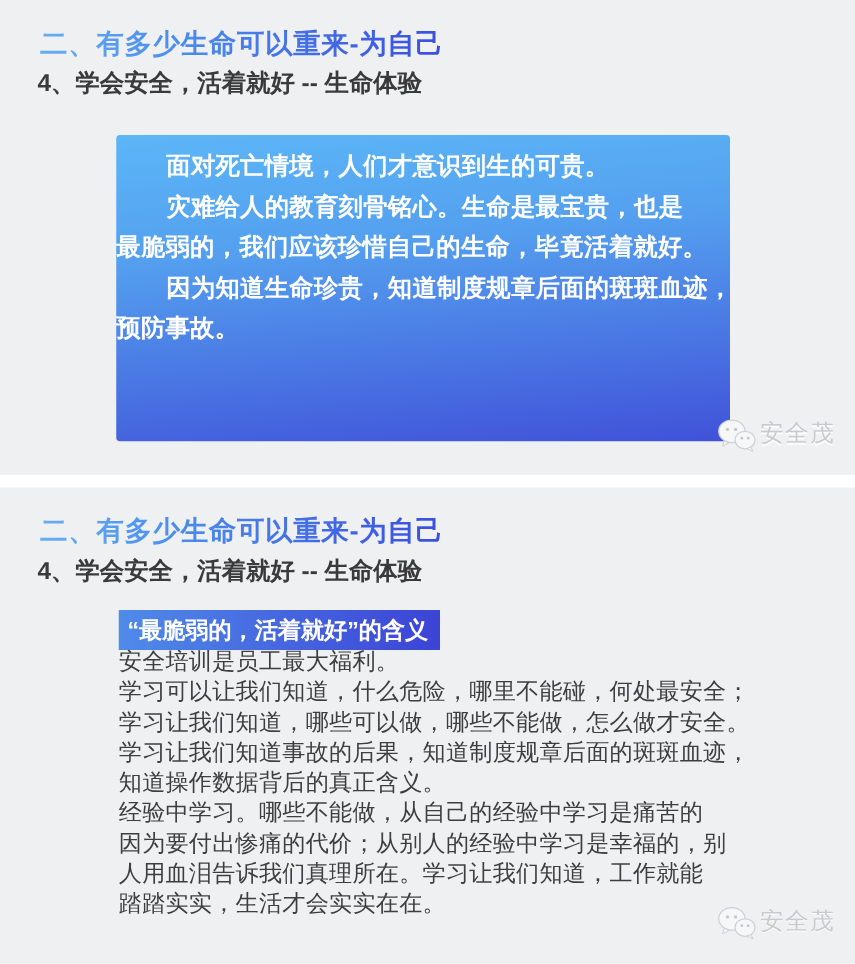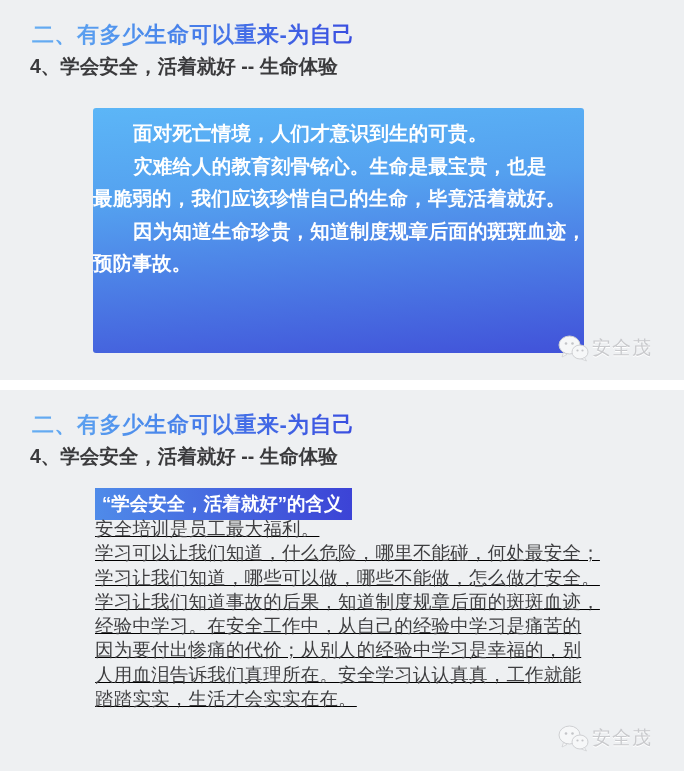--- a/index.html
+++ b/index.html
@@ -38,30 +38,30 @@
   }
   .panel .line.indent{padding-left:40px;}
 
   .highlight-title{
     position:absolute;left:95px;top:98px;
     display:inline-block;padding:3px 9px 4px 7px;
     background:linear-gradient(90deg,#4f8be9 0%,#3c43d6 100%);
     color:#ffffff;font-size:18.5px;font-weight:700;white-space:nowrap;
   }
   .body-text{
-    position:absolute;left:95px;top:127px;width:540px;text-decoration:underline;
+    position:absolute;left:95px;top:127px;width:540px;
   }
   .body-text .bline{
     font-size:18.5px;line-height:24.3px;color:#3e3e40;
     letter-spacing:0.2px;white-space:nowrap;
   }
 
   .watermark{
-    position:absolute;right:32px;top:334px;
-    display:flex;align-items:center;gap:3px;
+    position:absolute;right:16px;top:334px;
+    display:flex;gap:3px;
   }
   .watermark .wm-label{
     font-size:19px;color:#c9cacd;
     text-shadow:0 1px 0 #ffffff;letter-spacing:1px;white-space:nowrap;
   }
   .wm-icon{width:32px;height:28px;display:block;}
 </style>
 </head>
 <body>
 
@@ -93,30 +93,31 @@
       <span class="wm-label">安全茂</span>
     </div>
   </div>
 
   <div class="slide-gap"></div>
 
   <div class="slide slide-2">
     <div class="heading">二、有多少生命可以重来-为自己</div>
     <div class="subtitle">4、学会安全，活着就好 -- 生命体验</div>
 
-    <div class="highlight-title">“学会安全，活着就好”的含义</div>
+    <div class="highlight-title">“最脆弱的，活着就好”的含义</div>
 
     <div class="body-text">
       <div class="bline">安全培训是员工最大福利。</div>
       <div class="bline">学习可以让我们知道，什么危险，哪里不能碰，何处最安全；</div>
       <div class="bline">学习让我们知道，哪些可以做，哪些不能做，怎么做才安全。</div>
       <div class="bline">学习让我们知道事故的后果，知道制度规章后面的斑斑血迹，</div>
-      <div class="bline">经验中学习。在安全工作中，从自己的经验中学习是痛苦的</div>
+      <div class="bline">知道操作数据背后的真正含义。</div>
+      <div class="bline">经验中学习。哪些不能做，从自己的经验中学习是痛苦的</div>
       <div class="bline">因为要付出惨痛的代价；从别人的经验中学习是幸福的，别</div>
-      <div class="bline">人用血泪告诉我们真理所在。安全学习认认真真，工作就能</div>
+      <div class="bline">人用血泪告诉我们真理所在。学习让我们知道，工作就能</div>
       <div class="bline">踏踏实实，生活才会实实在在。</div>
     </div>
 
     <div class="watermark">
       <svg class="wm-icon" viewBox="0 0 32 28">
         <ellipse cx="12.5" cy="11" rx="10.5" ry="9" fill="#f6f7f8" stroke="#cfd0d3" stroke-width="1"></ellipse>
         <path d="M6.5 18.5 L5 23 L10 20.5 Z" fill="#f6f7f8" stroke="#cfd0d3" stroke-width="0.8"></path>
         <circle cx="9" cy="9.5" r="1.3" fill="#c4c5c8"></circle>
         <circle cx="15.5" cy="9.5" r="1.3" fill="#c4c5c8"></circle>
         <ellipse cx="23" cy="18" rx="8" ry="7" fill="#f6f7f8" stroke="#cfd0d3" stroke-width="1"></ellipse>

